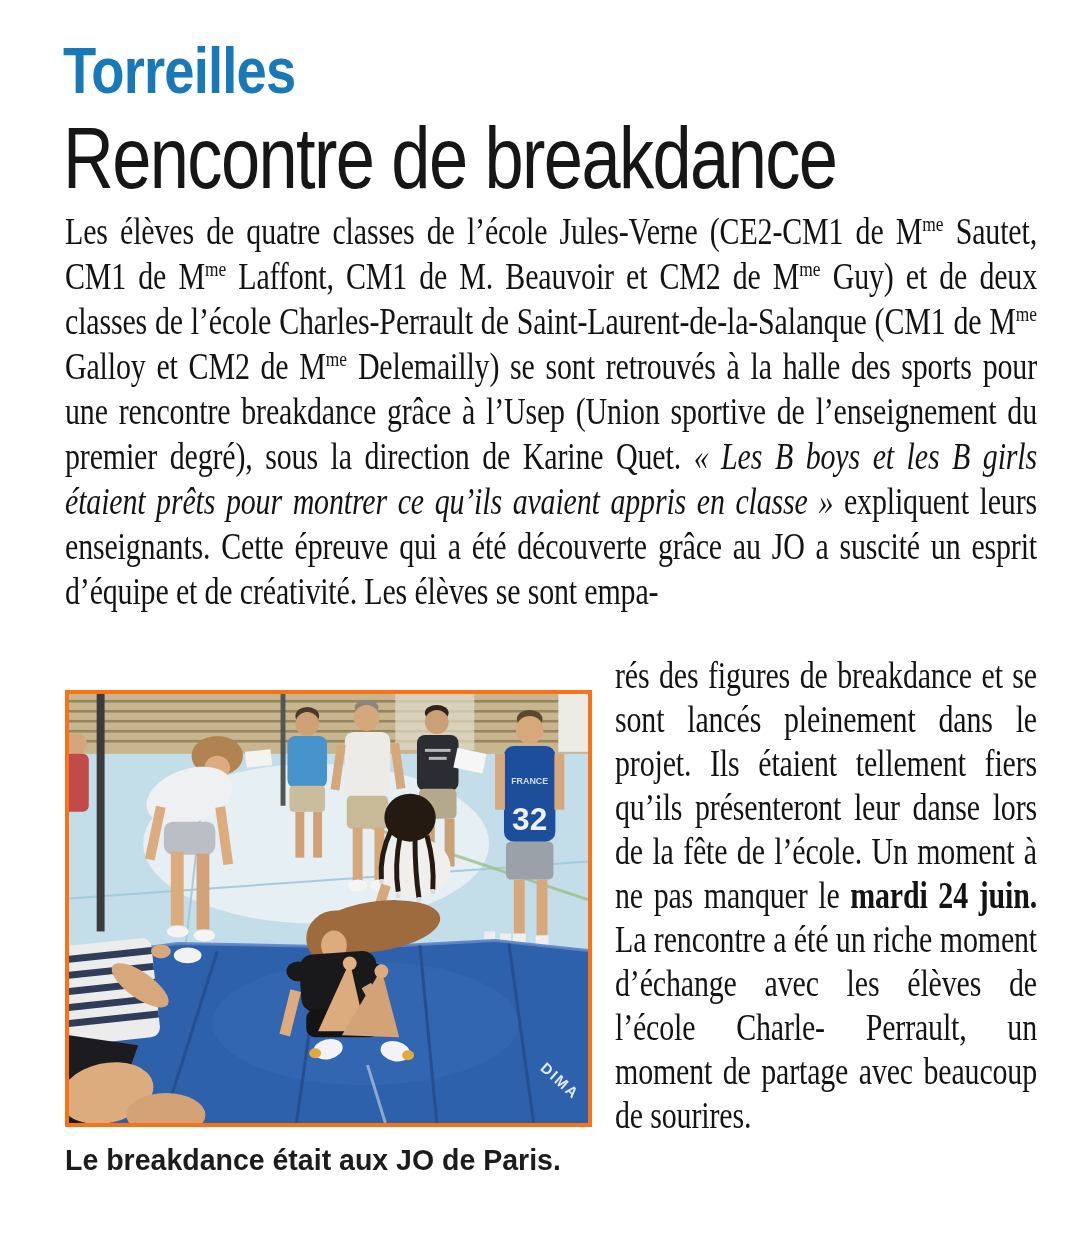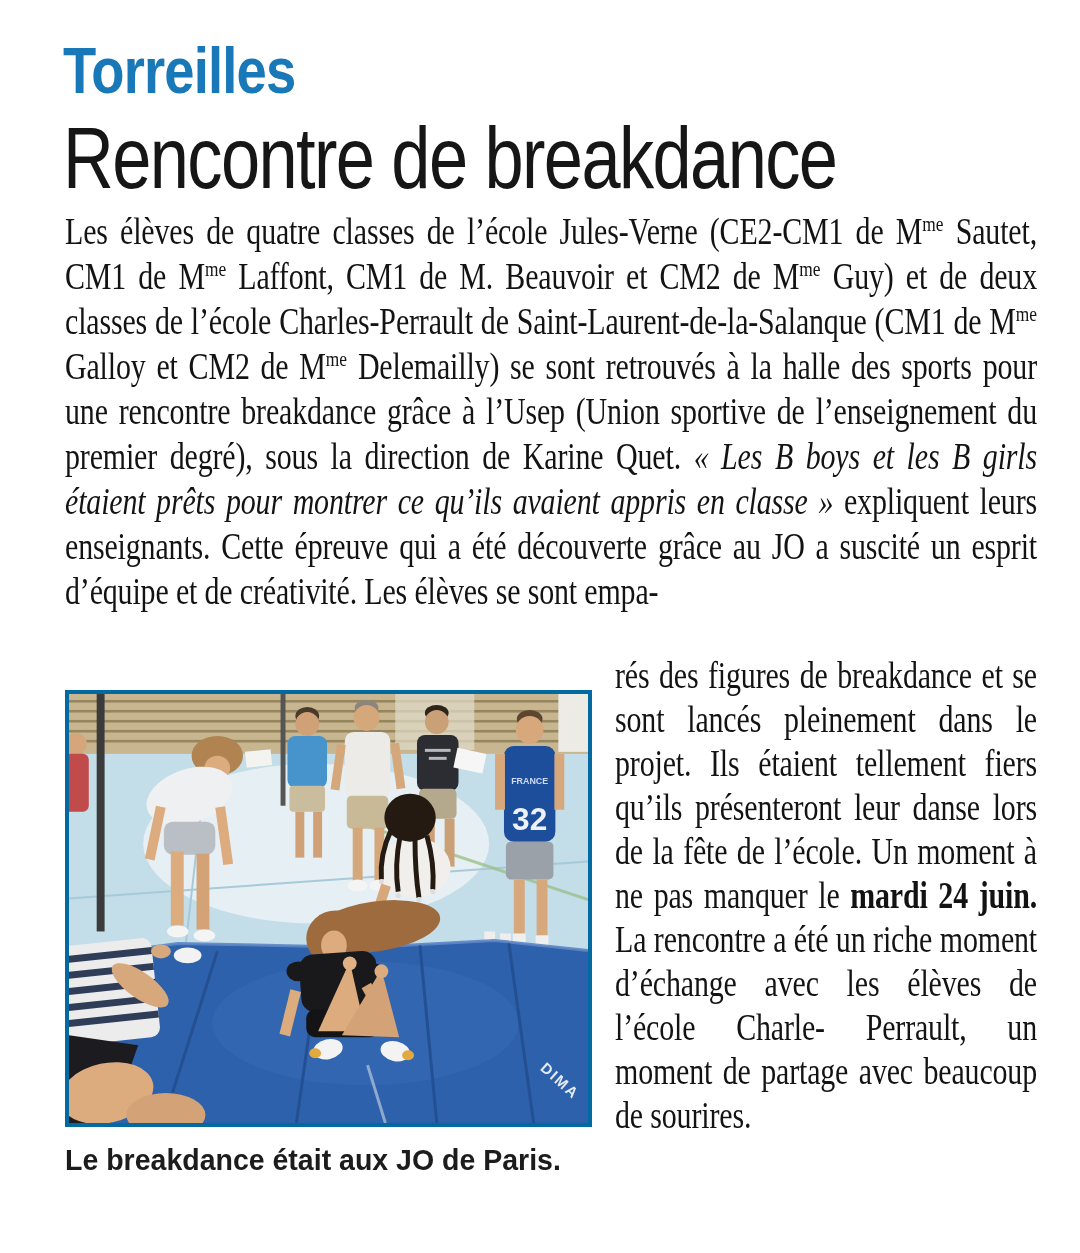--- a/index.html
+++ b/index.html
@@ -11,21 +11,21 @@
           white-space:nowrap;}
   .headline{left:63px;top:112px;font-family:"Liberation Sans",sans-serif;font-weight:400;
             font-size:88px;line-height:92px;color:#161616;letter-spacing:-2px;transform:scaleX(.80);
             white-space:nowrap;}
   .flow{color:#131313;font-size:37px;line-height:45px;text-align:justify;letter-spacing:-0.2px;}
   .flow-top{left:65px;top:209px;width:1200px;transform:scaleX(.81);}
   .flow-right{left:615px;top:654px;width:521px;line-height:44px;transform:scaleX(.81);}
   .flow sup{font-size:58%;line-height:0;vertical-align:super;letter-spacing:0;}
   .seg-i{font-style:italic;}
   .seg-b{font-weight:700;}
-  .figure{left:65px;top:690px;width:519px;height:429px;border:4px solid #0369a1;background:#c3dde9;}
+  .figure{left:65px;top:690px;width:519px;height:429px;border:4px solid #f97316;background:#c3dde9;}
   .figure svg{display:block;width:100%;height:100%;}
   .caption{left:65px;top:1141px;width:600px;font-family:"Liberation Sans",sans-serif;
            font-weight:700;font-size:30px;line-height:38px;color:#1c1c1c;transform:scaleX(.95);
            white-space:nowrap;}
 </style>
 </head>
 <body>
 
 <div class="page">
 

